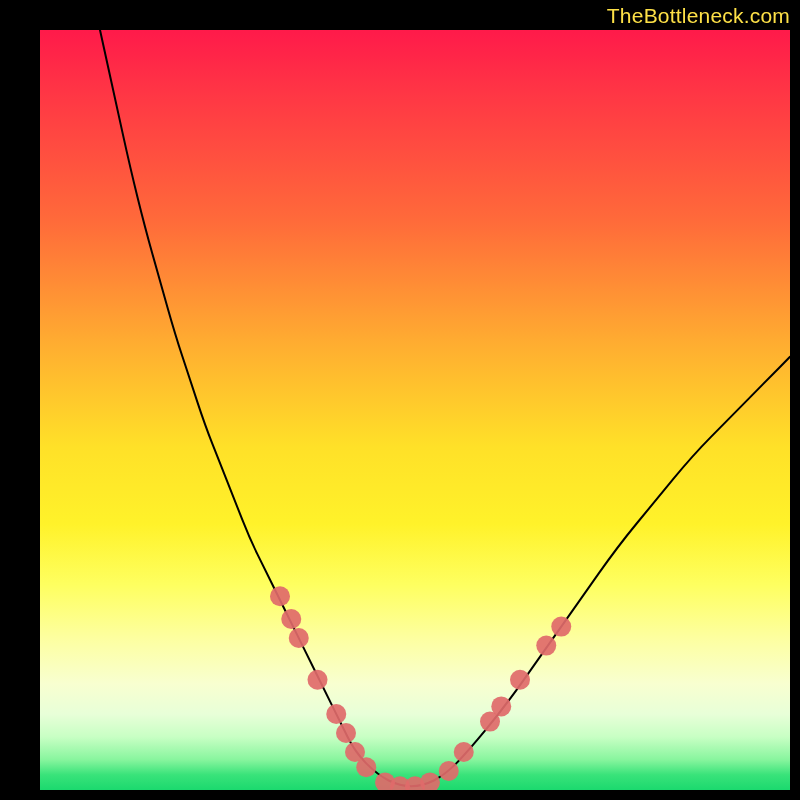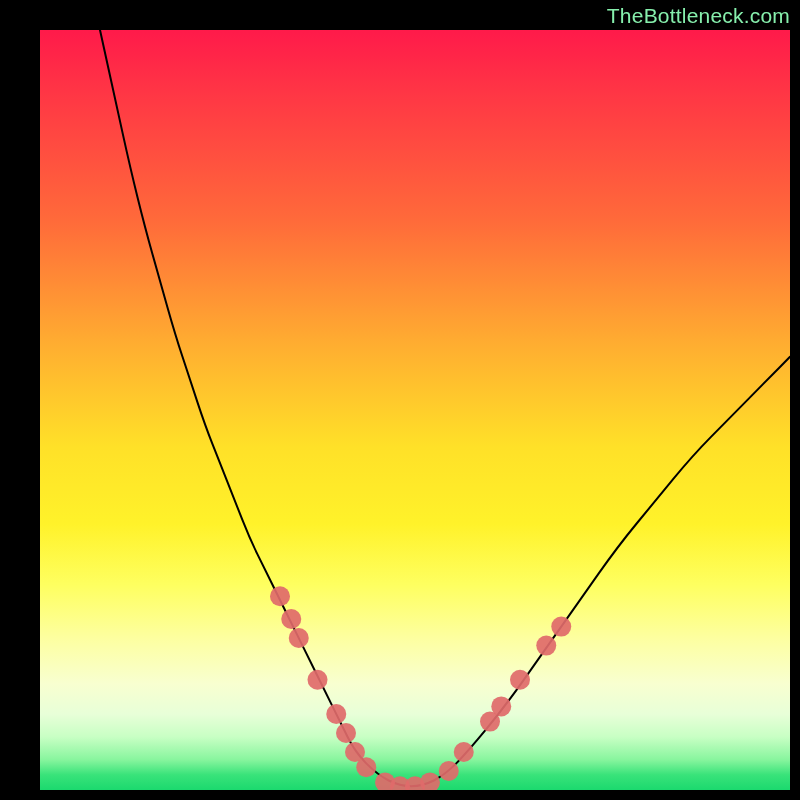--- a/index.html
+++ b/index.html
@@ -33,21 +33,21 @@
       #c8ffc4 93%,
       #88f59e 96%,
       #39e37a 98%,
       #1bd96e 100%
     );
   }
   .watermark {
     position: absolute;
     top: 4px;
     right: 10px;
-    color: #86efac;
+    color: #fde047;
     font-size: 21px;
     font-weight: 400;
     letter-spacing: 0.2px;
     user-select: none;
   }
   svg {
     position: absolute;
     left: 0;
     top: 0;
   }

